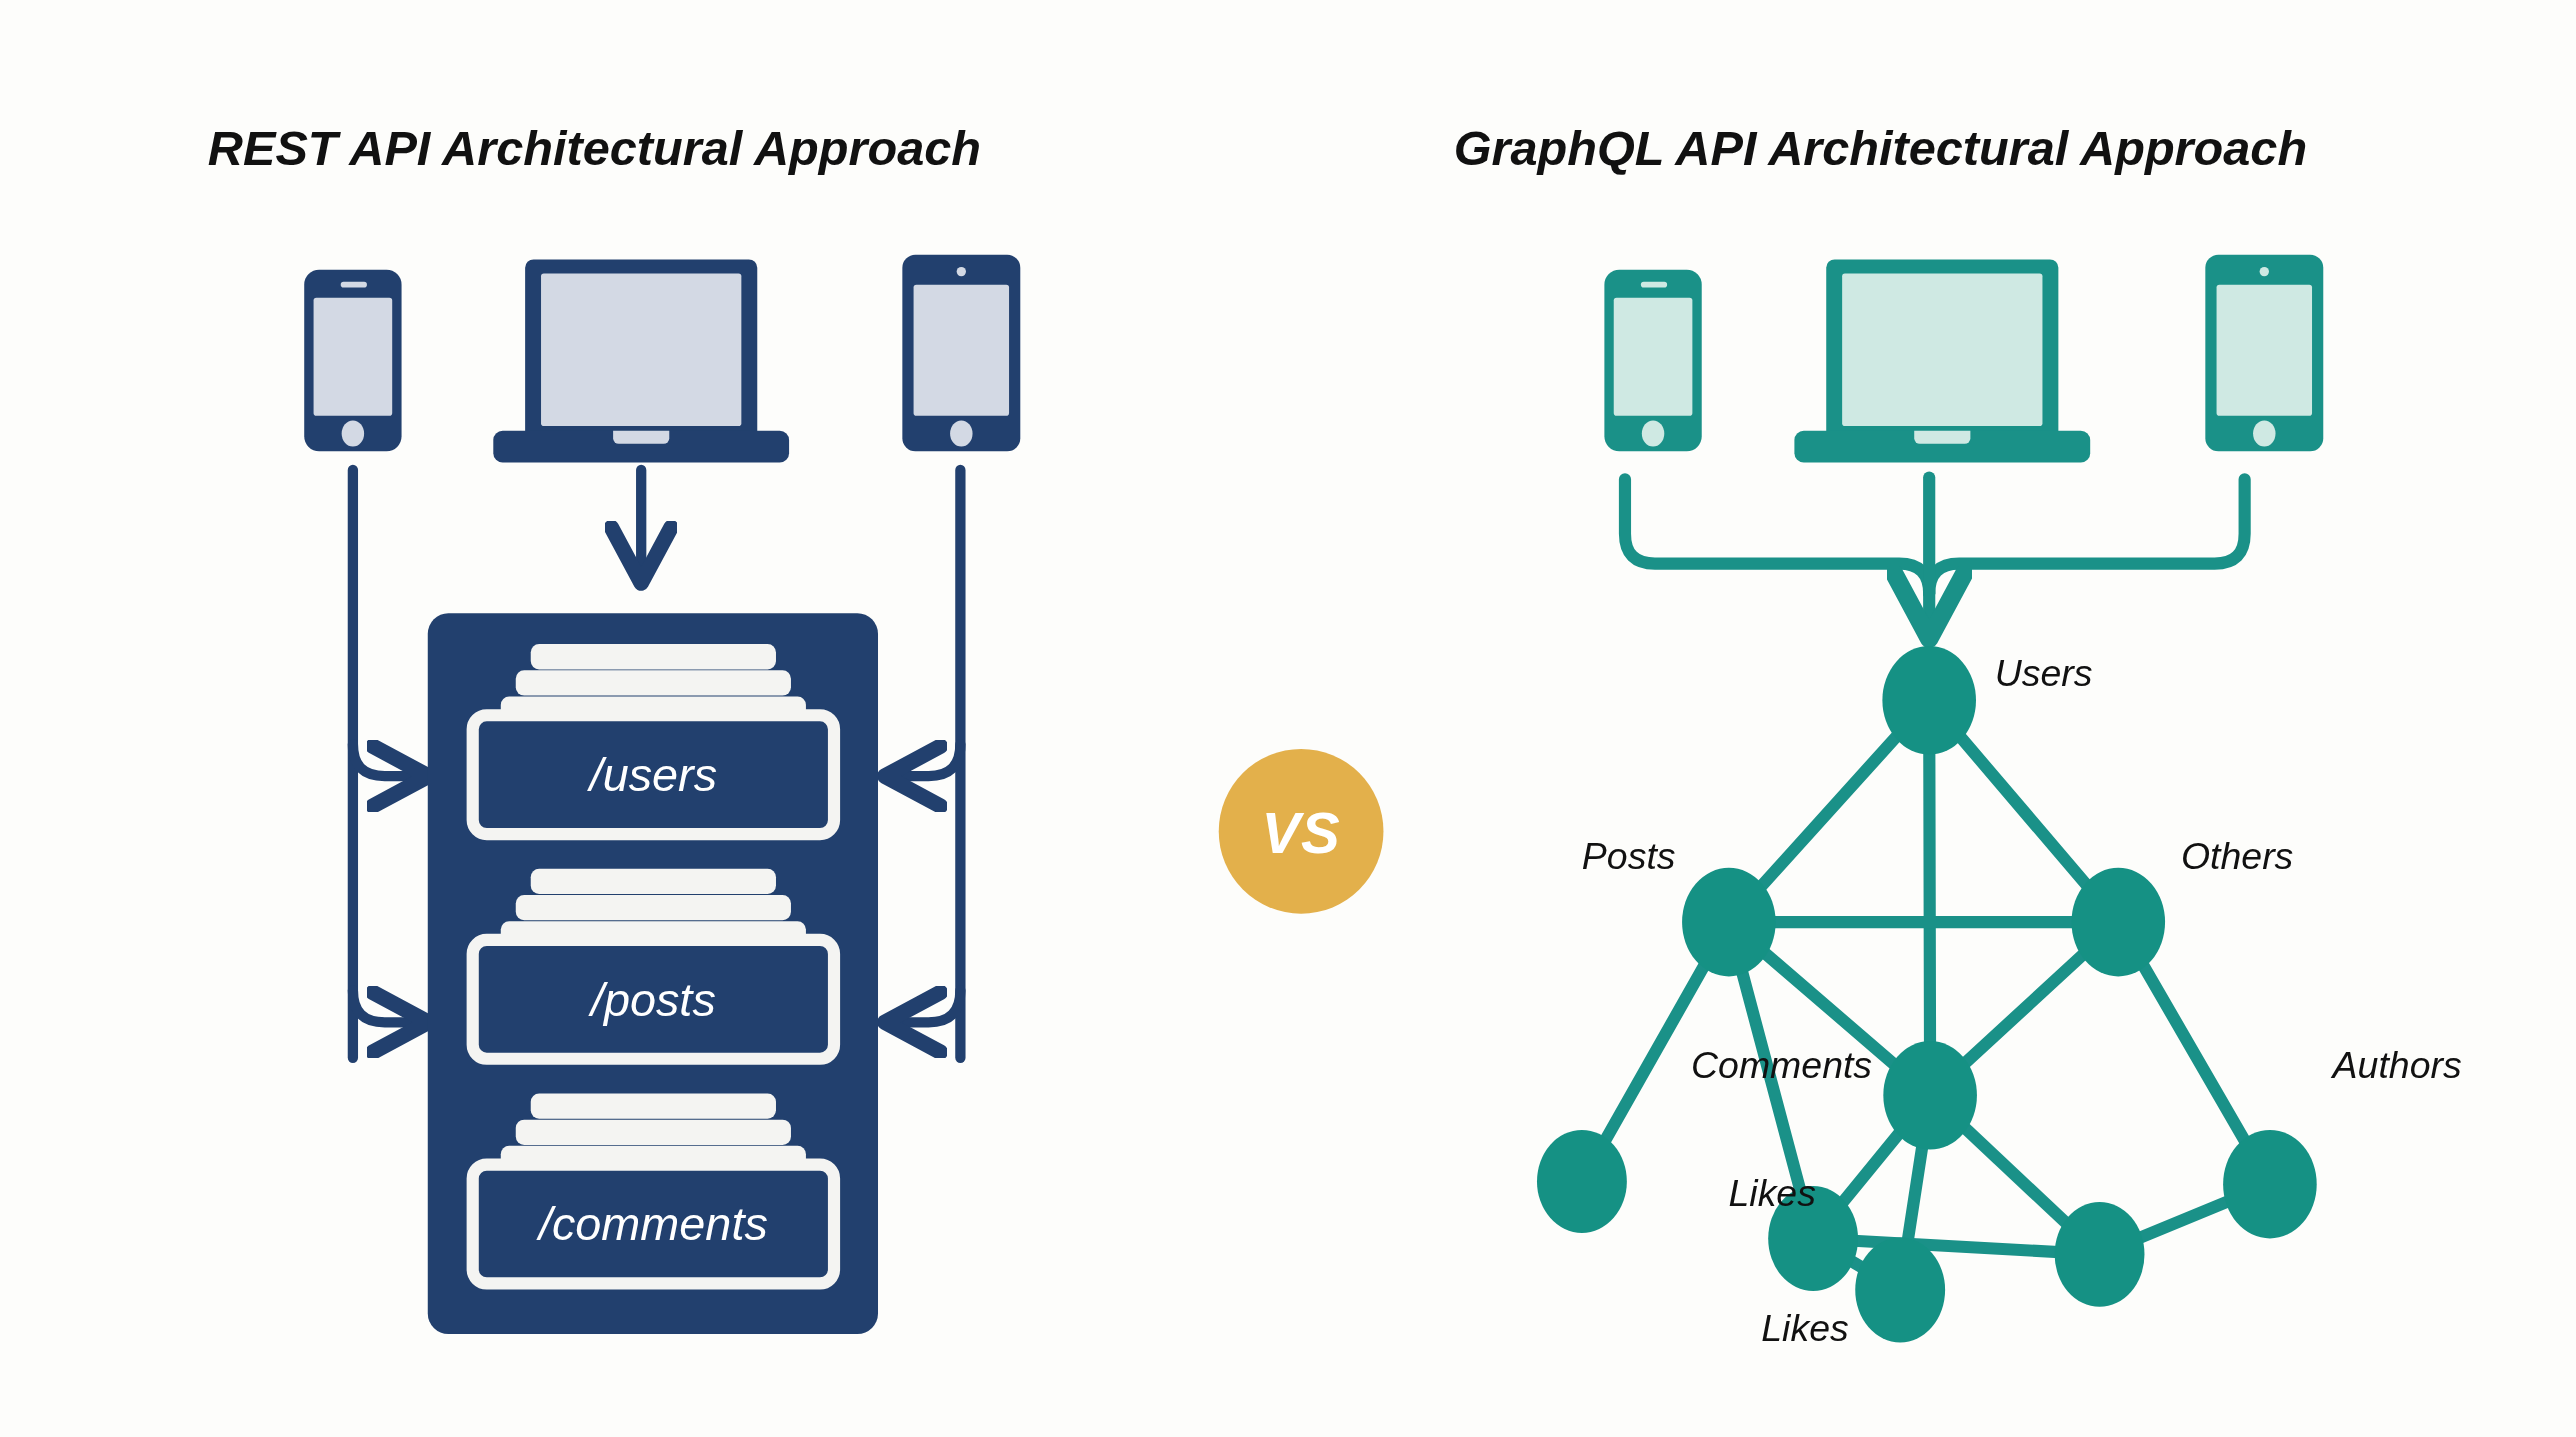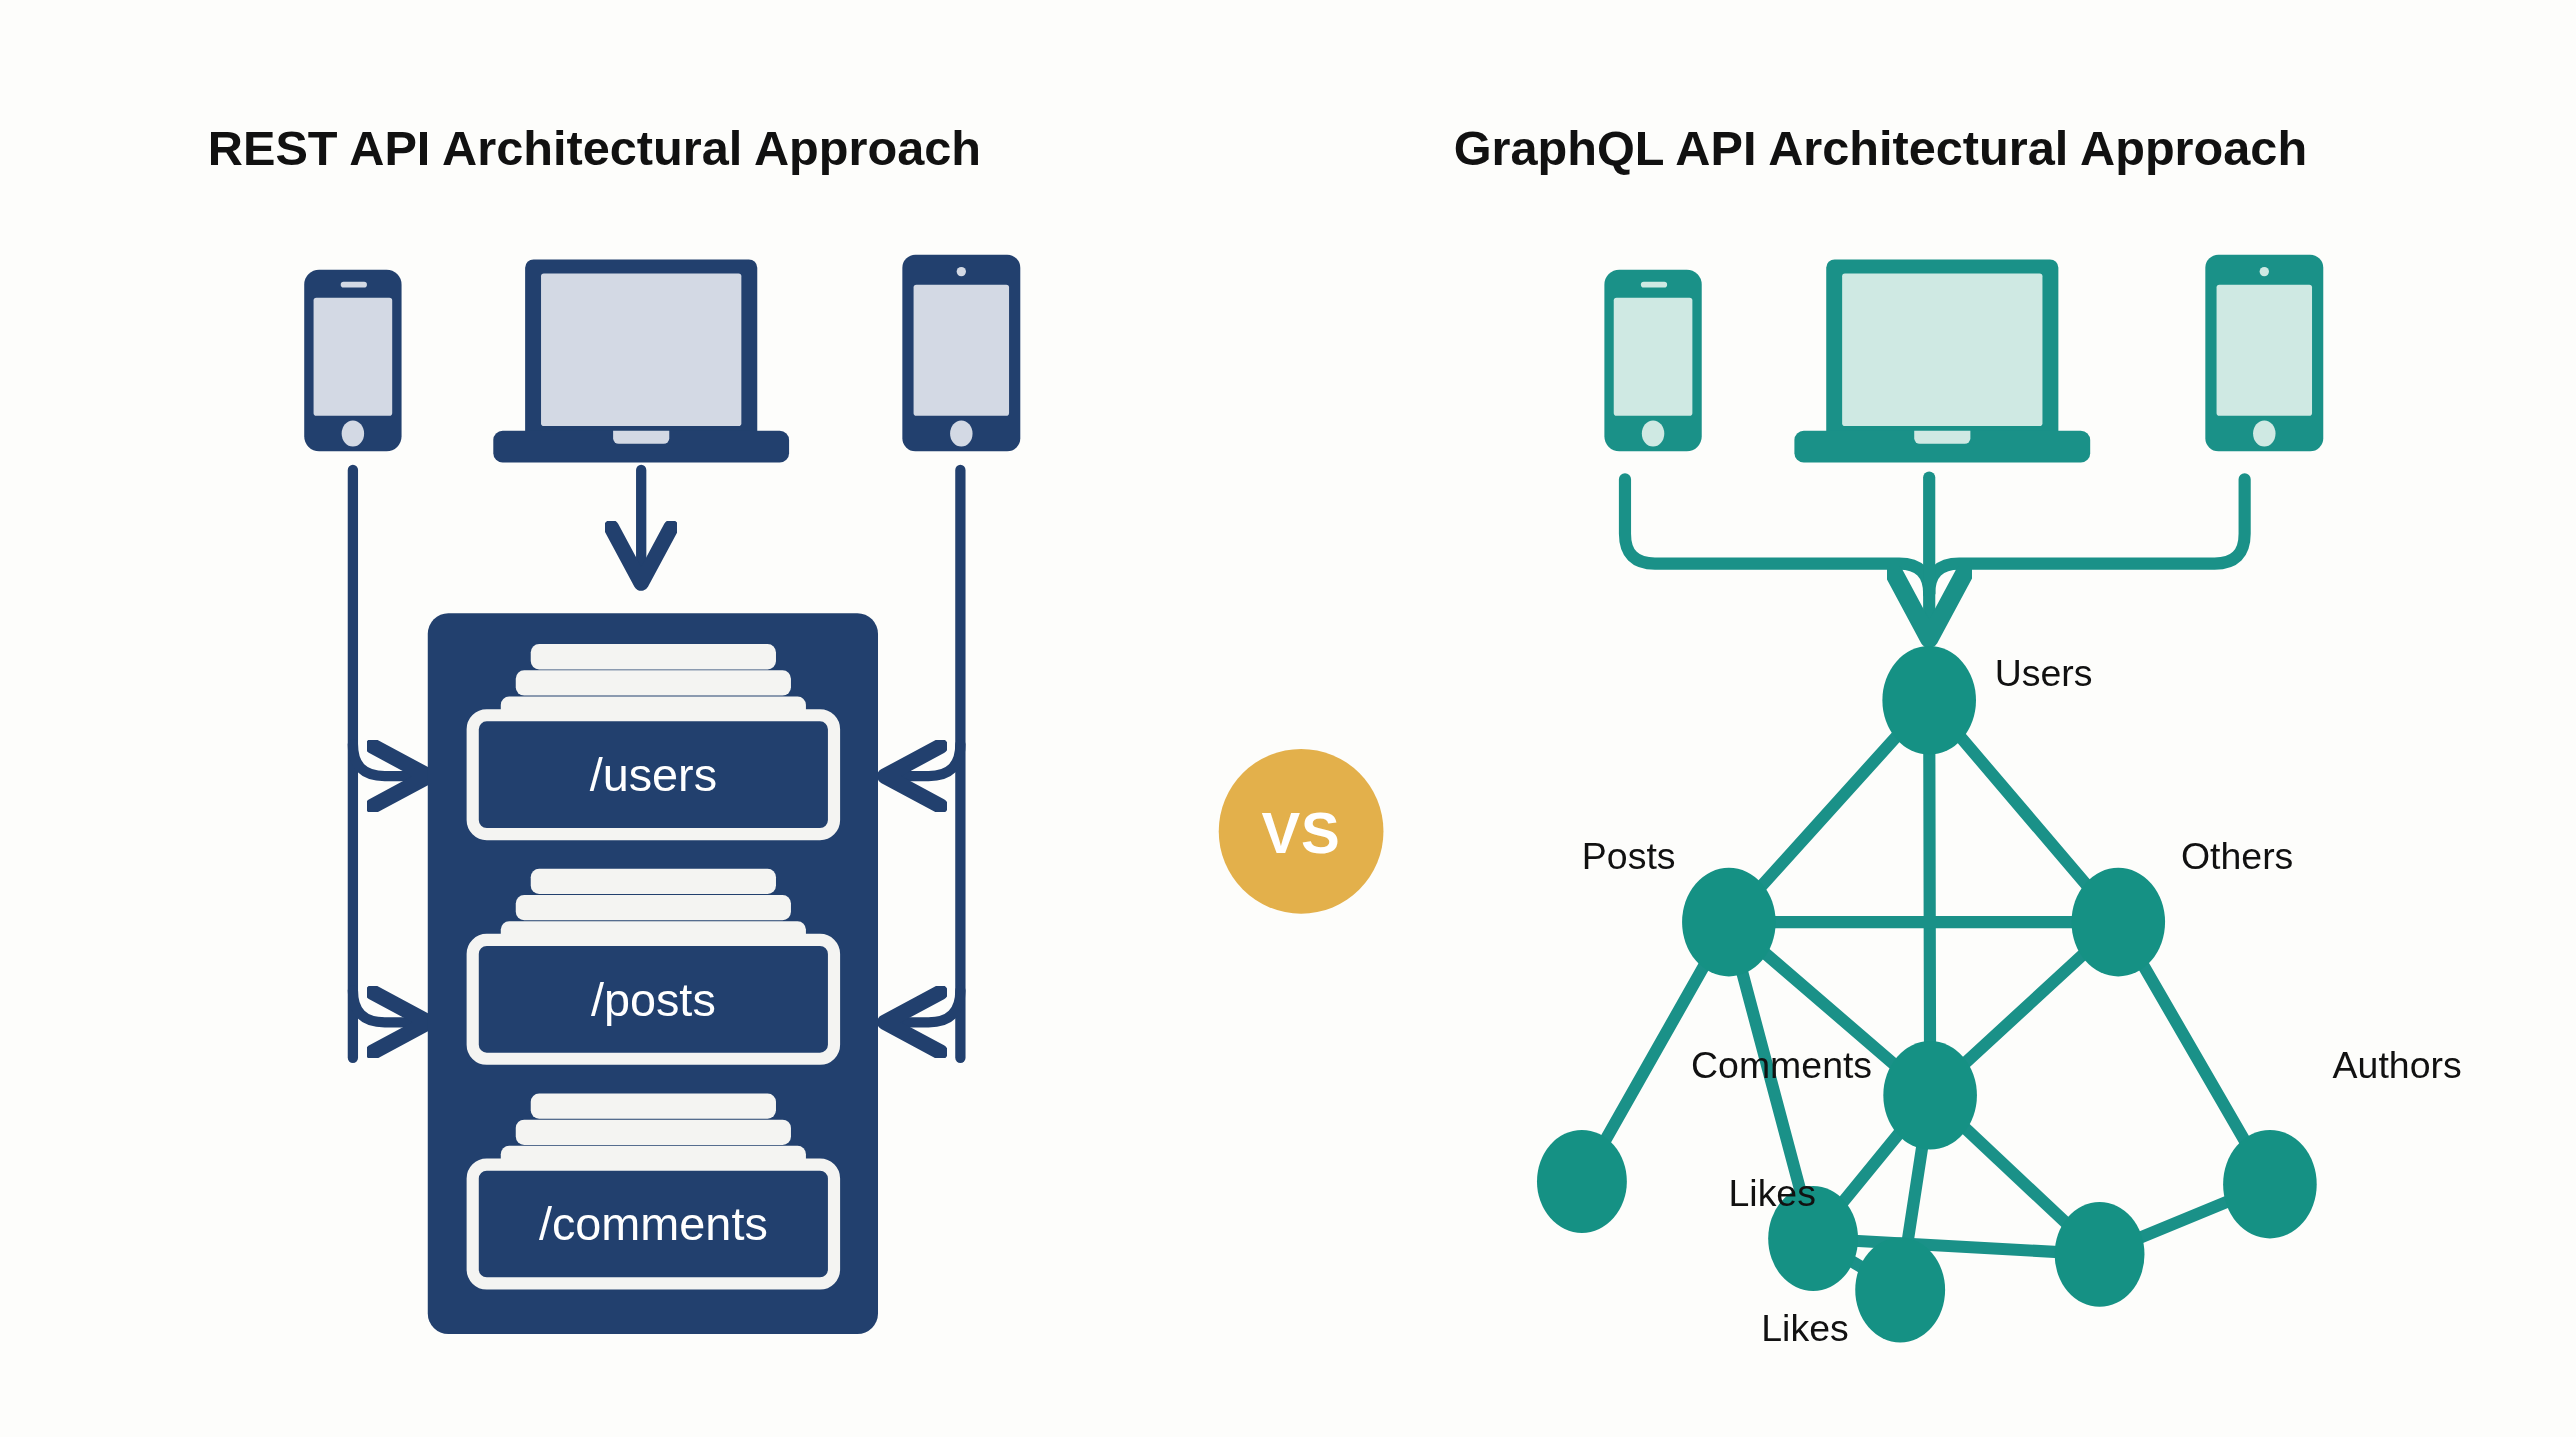--- a/index.html
+++ b/index.html
@@ -12,20 +12,21 @@
     width: 2576px;
     height: 1438px;
     overflow: hidden;
     font-family: "Liberation Sans", sans-serif;
   }
   #diagram-root {
     position: relative;
     width: 2576px;
     height: 1432px;
     background: #fdfdfb;
+    font-style: italic;
   }
   svg#scene {
     display: block;
     width: 2576px;
     height: 1438px;
   }
   text { font-family: "Liberation Sans", sans-serif; }
   .panel-title {
     font-size: 52px;
     font-weight: bold;

